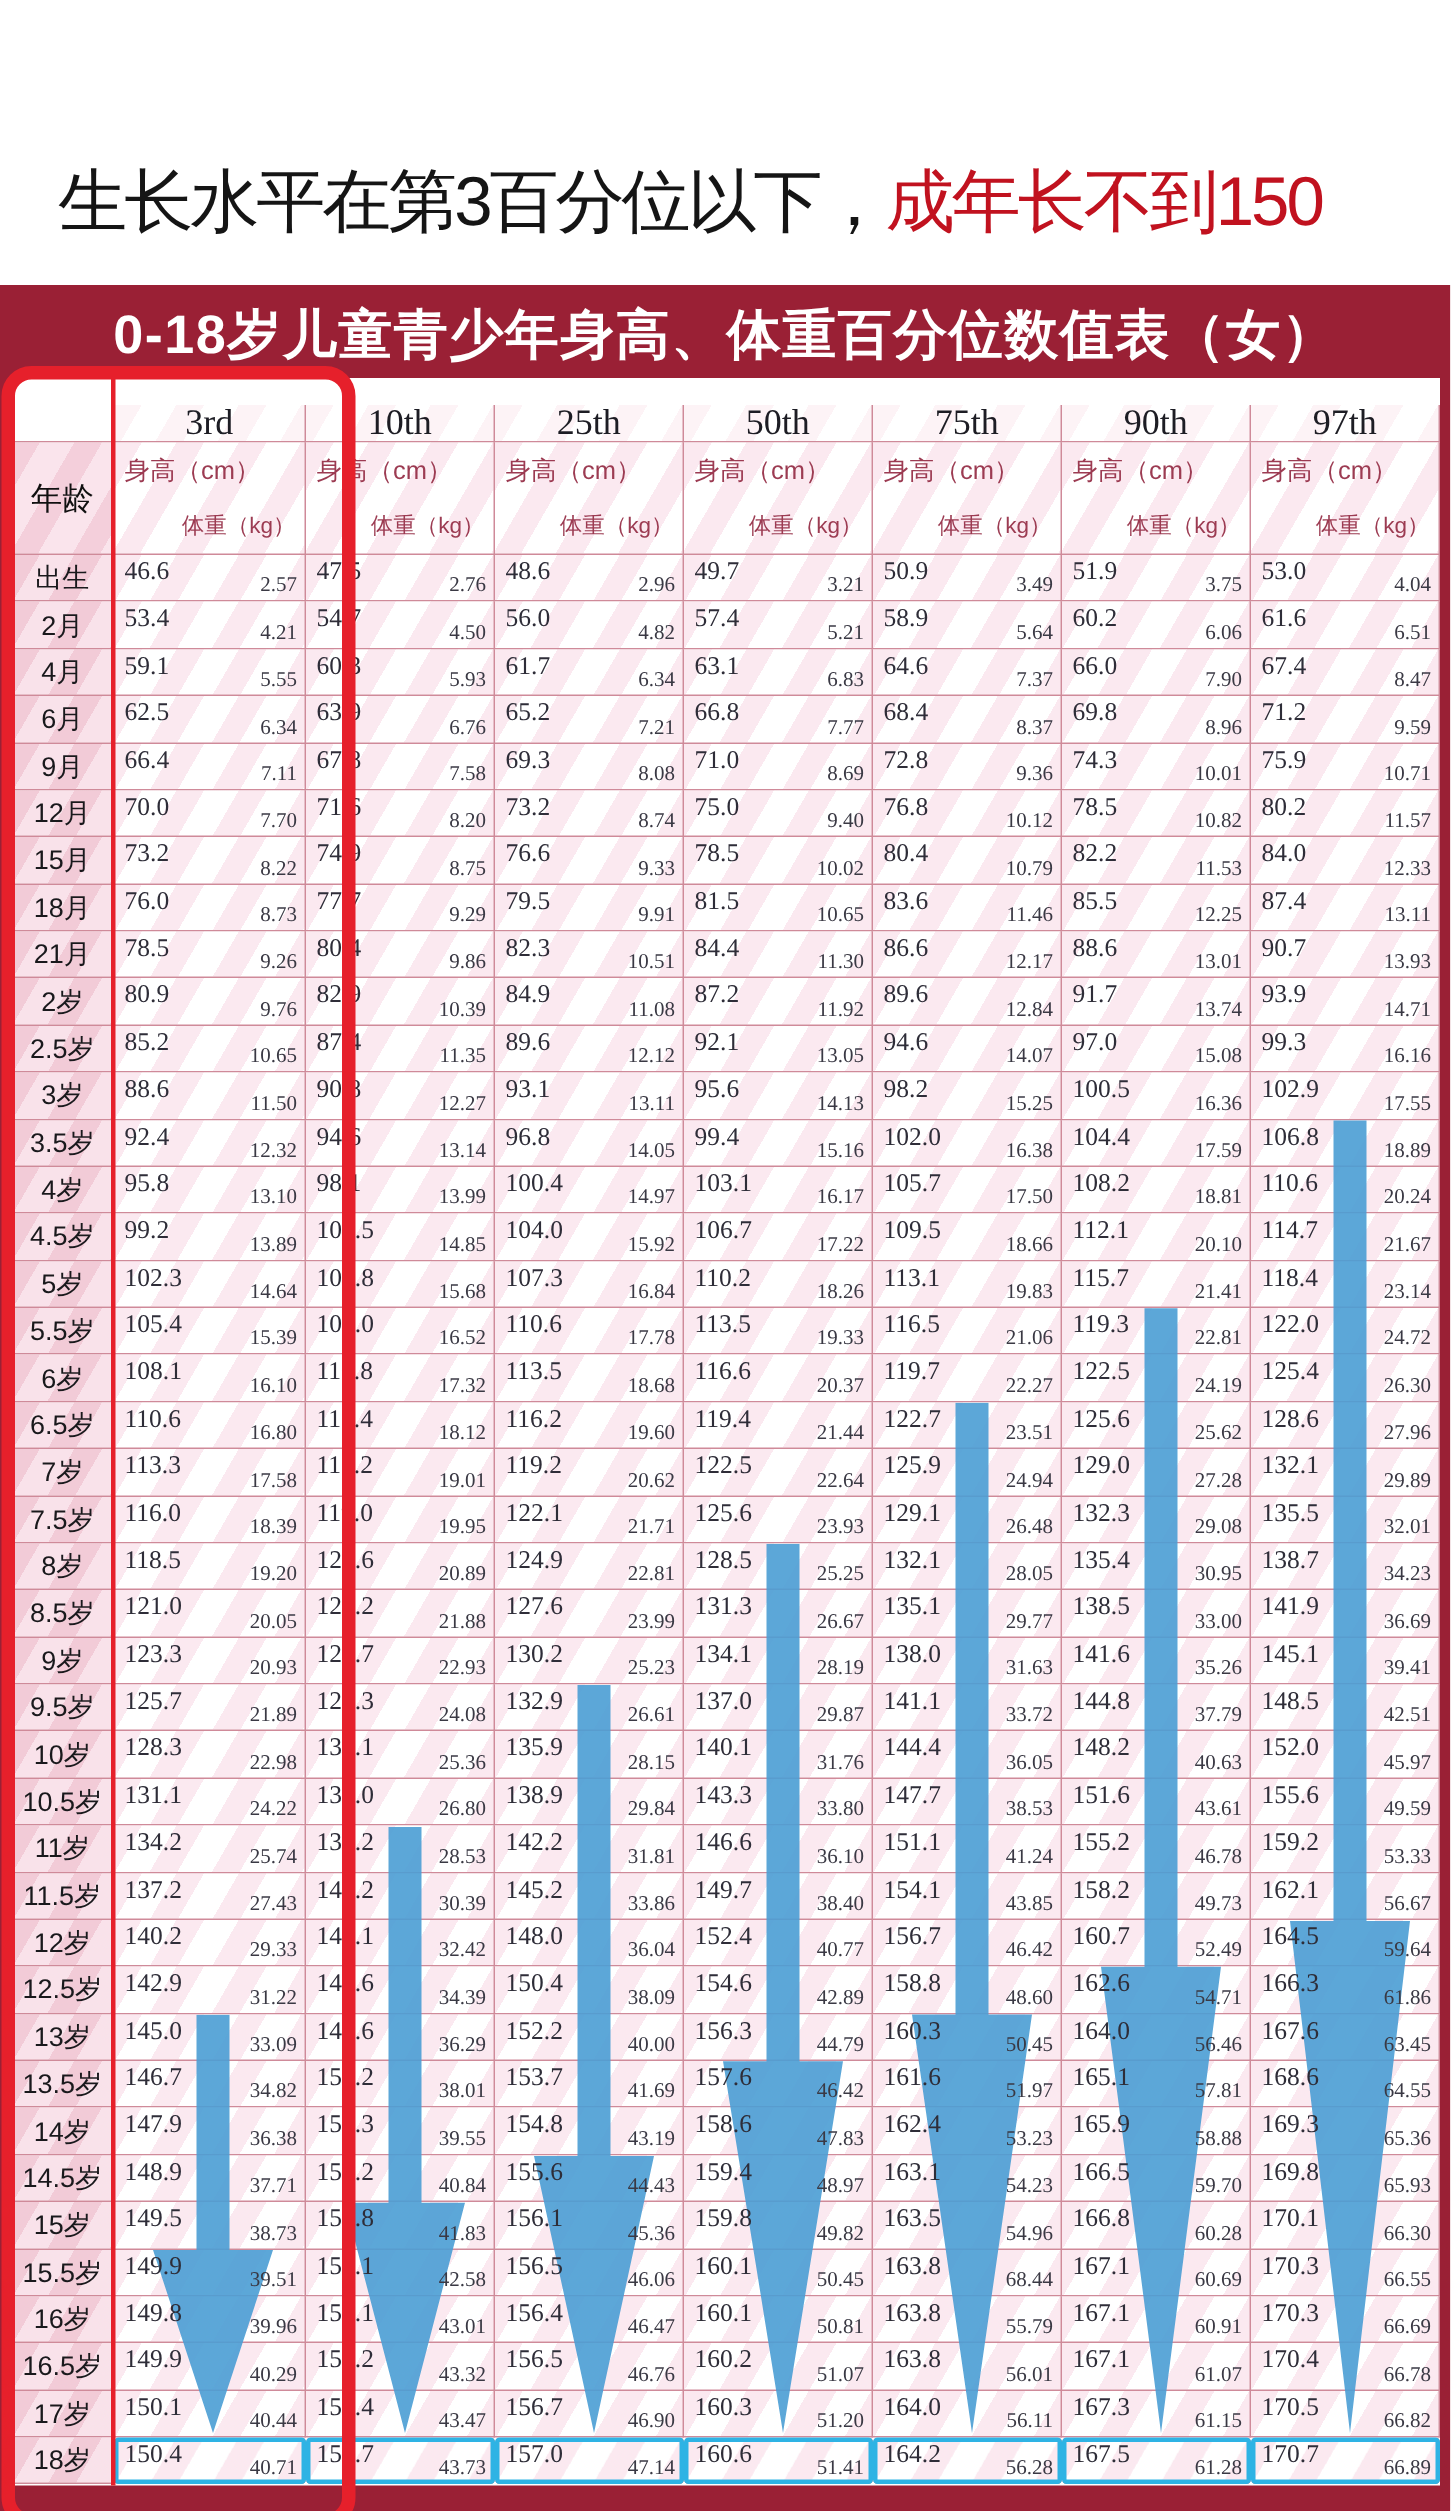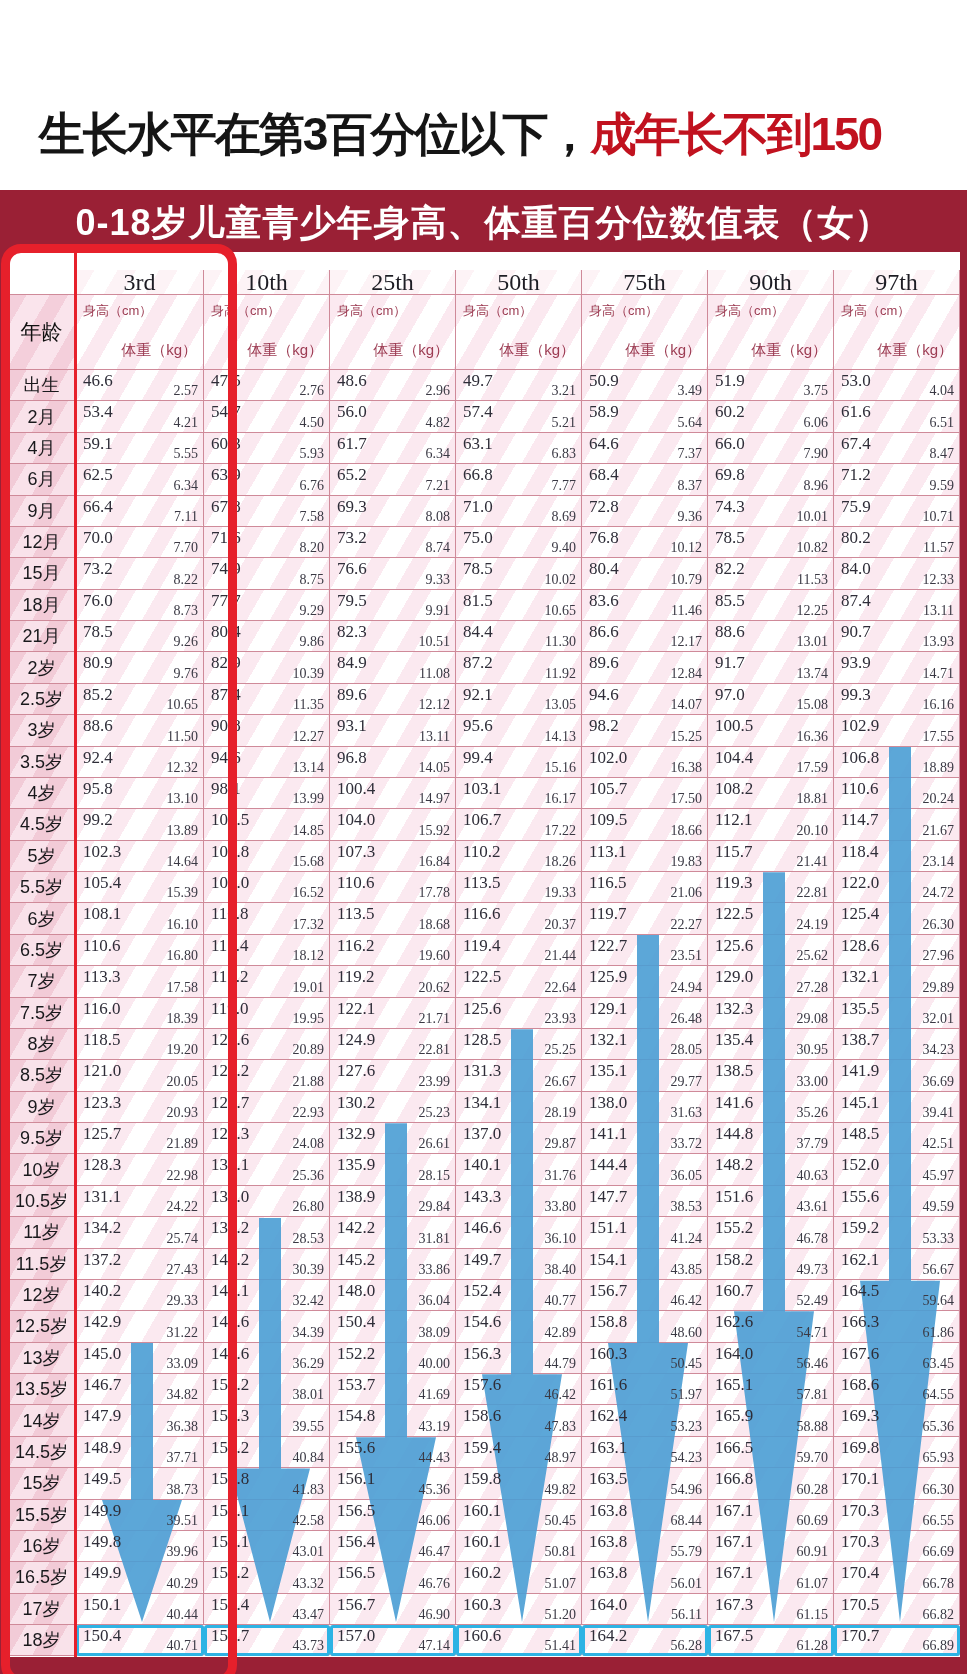--- a/index.html
+++ b/index.html
@@ -5,21 +5,21 @@
   html,body{margin:0;padding:0;background:#fff;}
   .page{position:relative;width:967px;height:1674px;overflow:hidden;
         font-family:"Liberation Sans","DejaVu Sans",sans-serif;background:#fff;}
   
   .top{position:absolute;left:0;top:0;width:967px;height:190px;background:#fff;}
   .h1{position:absolute;left:0;top:14px;width:967px;text-align:center;
       font-size:73px;font-weight:900;letter-spacing:-3px;line-height:1.05;
       color:#151515;white-space:nowrap;}
   .h1 .red{color:#b5222f;}
   .h2{position:absolute;left:0;top:104px;width:920px;text-align:center;
-      font-size:46px;font-weight:700;letter-spacing:-2px;color:#151515;white-space:nowrap;}
+      font-size:46px;font-weight:400;letter-spacing:-2px;color:#151515;white-space:nowrap;}
   .h2 .red{color:#c1121f;}
   
   .redbg{position:absolute;left:0;top:190px;width:967px;height:1484px;background:#9a2035;}
   .banner{position:absolute;left:0;top:196px;width:967px;height:54px;line-height:54px;
       text-align:center;color:#ffffff;font-size:36px;font-weight:700;letter-spacing:1px;white-space:nowrap;}
   
   .panel{position:absolute;left:8px;top:252px;width:952px;height:1405px;background:#fff;}
   .grid{display:grid;width:952px;
         grid-template-columns:68px 128px repeat(6,126px);
         grid-template-rows:43px 75px repeat(41,31.39px);}
@@ -27,21 +27,21 @@
         background:repeating-linear-gradient(120deg,#fbe9f0 0 16px,#ffffff 16px 36px);}
   .phead{display:flex;align-items:center;justify-content:center;
         font-family:"Liberation Serif","DejaVu Serif",serif;font-size:24px;color:#1d1d24;
         background:repeating-linear-gradient(120deg,#fdf3f6 0 16px,#ffffff 16px 36px);margin-top:18px;}
   .corner{background:#ffffff;}
   .agehead{display:flex;align-items:center;justify-content:center;
         font-size:21px;color:#101010;background:repeating-linear-gradient(120deg,#f4cfdb 0 16px,#fae4ec 16px 36px);}
   .agecell{display:flex;align-items:center;justify-content:center;
         font-size:18px;color:#19191c;
         background:repeating-linear-gradient(120deg,#f2cbd7 0 16px,#f9e2ea 16px 36px);}
-  .hl{position:absolute;top:7px;left:7px;font-size:13px;color:#9c3b52;z-index:2;}
+  .hl{position:absolute;top:7px;left:7px;font-size:17px;color:#9c3b52;z-index:2;}
   .wl{position:absolute;bottom:9px;right:6px;font-size:15px;color:#9c3b52;z-index:2;margin-top:13px;}
   .hv{position:absolute;top:1px;left:7px;z-index:2;
       font-family:"Liberation Serif","DejaVu Serif",serif;font-size:17px;color:#2e2d38;}
   .wv{position:absolute;bottom:1px;right:5px;z-index:2;
       font-family:"Liberation Serif","DejaVu Serif",serif;font-size:14px;color:#3a3944;}
   .hi{outline:3px solid #2eb3e4;outline-offset:-3px;border-radius:3px;}
   
   .arrows{position:absolute;left:0;top:0;width:952px;height:1405px;z-index:1;pointer-events:none;}
   .arrow{position:absolute;opacity:.9;}
   

